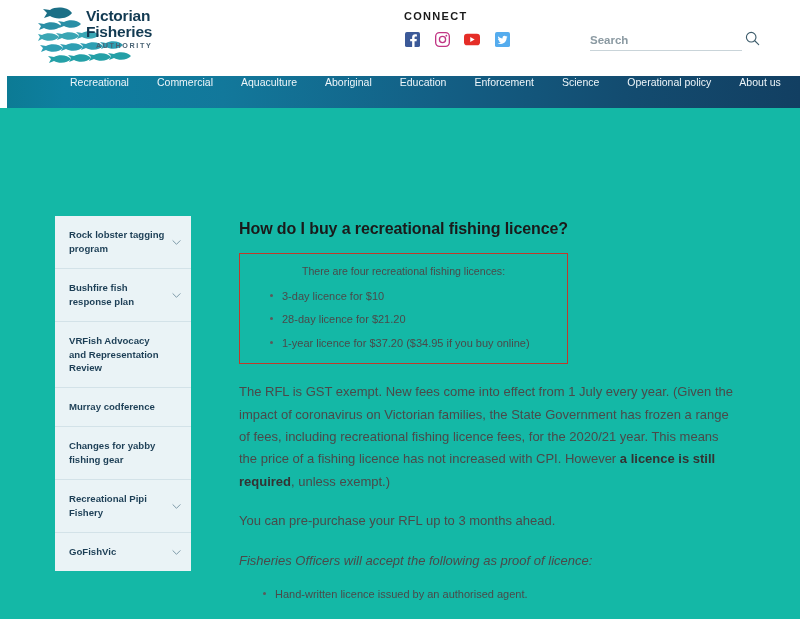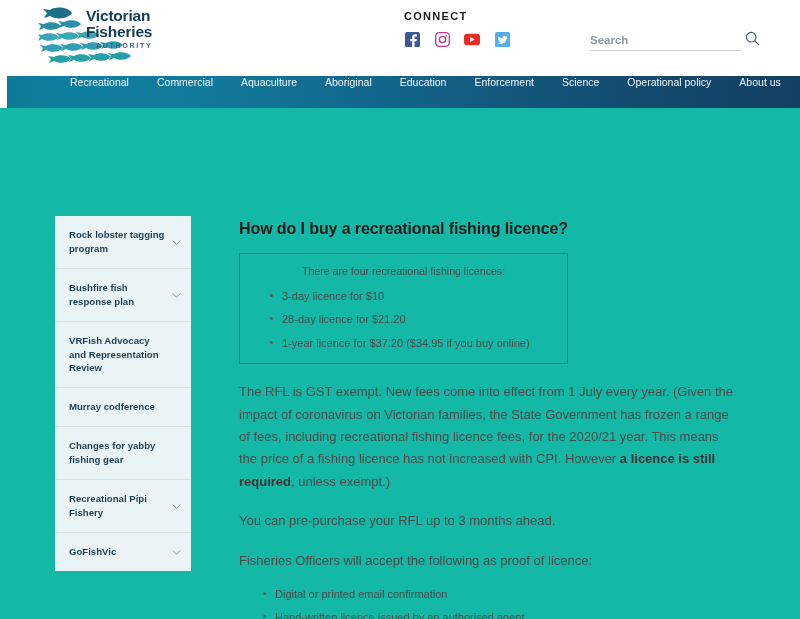--- a/index.html
+++ b/index.html
@@ -199,21 +199,21 @@
     margin: 12px 0 0 0;
     padding-left: 36px;
     list-style: none;
   }
   p.body-para {
     font-size: 13px;
     color: #4a4a4a;
     line-height: 1.72;
     margin: 8px 0 17px 0;
   }
-  p.body-para.tight { margin-bottom: 14px; }
+  p.body-para.tight { margin-bottom: 14px; font-style: italic; }
   .bold-inline { font-weight: bold; color: #333; }
 </style>
 </head>
 <body>
 
 <div id="page">
 
   <div class="header">
 
     <div class="logo-wrap">
@@ -357,19 +357,18 @@
         </ul>
       </div>
 
       <p class="body-para"><span>The RFL is GST exempt. New fees come into effect from 1 July every year. (Given the impact of coronavirus on Victorian families, the State Government has frozen a range of fees, including recreational fishing licence fees, for the 2020/21 year. This means the price of a fishing licence has not increased with CPI. However </span><span class="bold-inline">a licence is still required</span><span>, unless exempt.)</span></p>
 
       <p class="body-para">You can pre-purchase your RFL up to 3 months ahead.</p>
 
       <p class="body-para tight">Fisheries Officers will accept the following as proof of licence:</p>
 
       <ul class="proof-list">
-        <li>Digital or printed email confirmation</li>
         <li>Hand-written licence issued by an authorised agent.</li>
       </ul>
 
     </div>
   </div>
 </div>
 
 </body></html>

